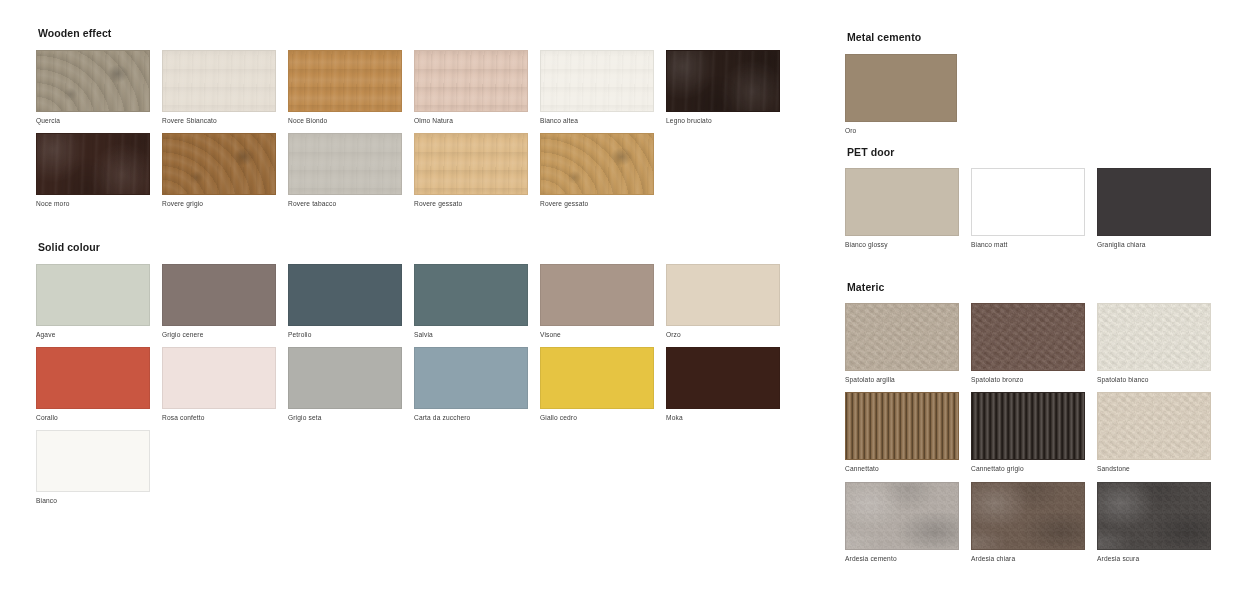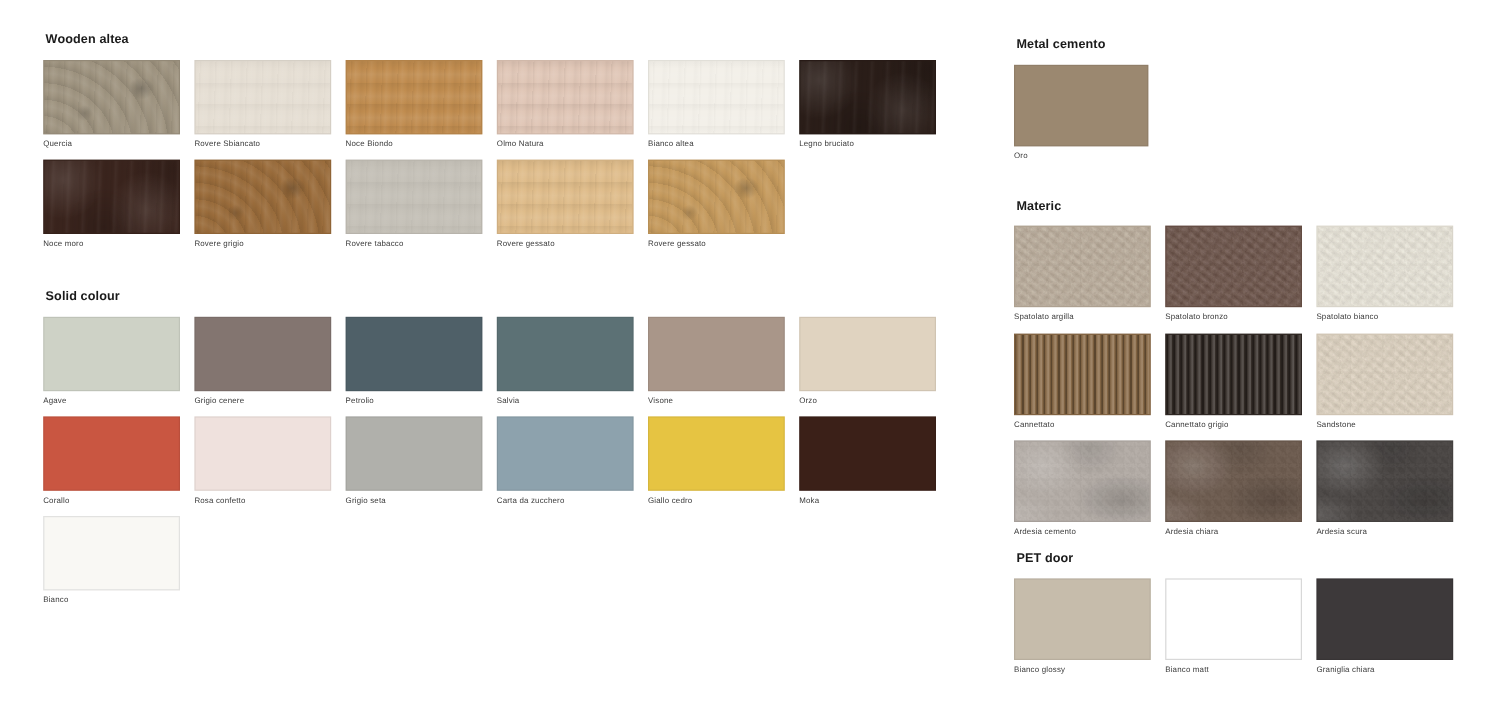--- a/index.html
+++ b/index.html
@@ -168,21 +168,21 @@
   }
 </style>
 </head>
 <body>
 
 <div id="page">
 
   <div class="col-left">
 
     <div class="section">
-      <div class="section-title">Wooden altea</div>
+      <div class="section-title">Wooden effect</div>
       <div class="grid" id="grid-wooden">
           <div class="cell">
             <div class="swatch" style="background: rgb(159, 148, 128);">
               <div class="tex wood-rings"></div>
               <div class="tex wood-grain"></div>
               <div class="tex wood-knots"></div>
             </div>
             <div class="label">Quercia</div>
           </div>
           <div class="cell">
@@ -330,20 +330,38 @@
             <div class="cell">
               <div class="swatch" style="background: rgb(155, 136, 112); width: 112px; height: 68px;"></div>
               <div class="label">Oro</div>
             </div>
           </div>
       </div>
 
 
     </div>
 
+    <div class="section pet" style="margin-top:4px;">
+      <div class="section-title">PET door</div>
+      <div class="grid" id="grid-pet">
+          <div class="cell">
+            <div class="swatch" style="background: rgb(198, 188, 171);"></div>
+            <div class="label">Bianco glossy</div>
+          </div>
+          <div class="cell">
+            <div class="swatch" style="background: rgb(255, 255, 255); border: 1px solid rgb(216, 216, 216);"></div>
+            <div class="label">Bianco matt</div>
+          </div>
+          <div class="cell">
+            <div class="swatch" style="background: rgb(61, 57, 58);"></div>
+            <div class="label">Graniglia chiara</div>
+          </div>
+        </div>
+    </div>
+
     <div class="section pet" style="margin-top:24px;">
       <div class="section-title">Materic</div>
       <div class="grid" id="grid-materic">
           <div class="cell">
             <div class="swatch" style="background: rgb(188, 174, 156);">
               <div class="tex plaster"></div>
               <div class="tex speckle" style="opacity:.5"></div>
             </div>
             <div class="label">Spatolato argilla</div>
           </div>
@@ -397,33 +415,15 @@
           <div class="cell">
             <div class="swatch" style="background: rgb(74, 70, 68);">
               <div class="tex concrete"></div>
               <div class="tex speckle" style="opacity:.4"></div>
             </div>
             <div class="label">Ardesia scura</div>
           </div>
         </div>
     </div>
 
-    <div class="section pet" style="margin-top:4px;">
-      <div class="section-title">PET door</div>
-      <div class="grid" id="grid-pet">
-          <div class="cell">
-            <div class="swatch" style="background: rgb(198, 188, 171);"></div>
-            <div class="label">Bianco glossy</div>
-          </div>
-          <div class="cell">
-            <div class="swatch" style="background: rgb(255, 255, 255); border: 1px solid rgb(216, 216, 216);"></div>
-            <div class="label">Bianco matt</div>
-          </div>
-          <div class="cell">
-            <div class="swatch" style="background: rgb(61, 57, 58);"></div>
-            <div class="label">Graniglia chiara</div>
-          </div>
-        </div>
-    </div>
-
   </div>
 
 </div>
 
 </body></html>

